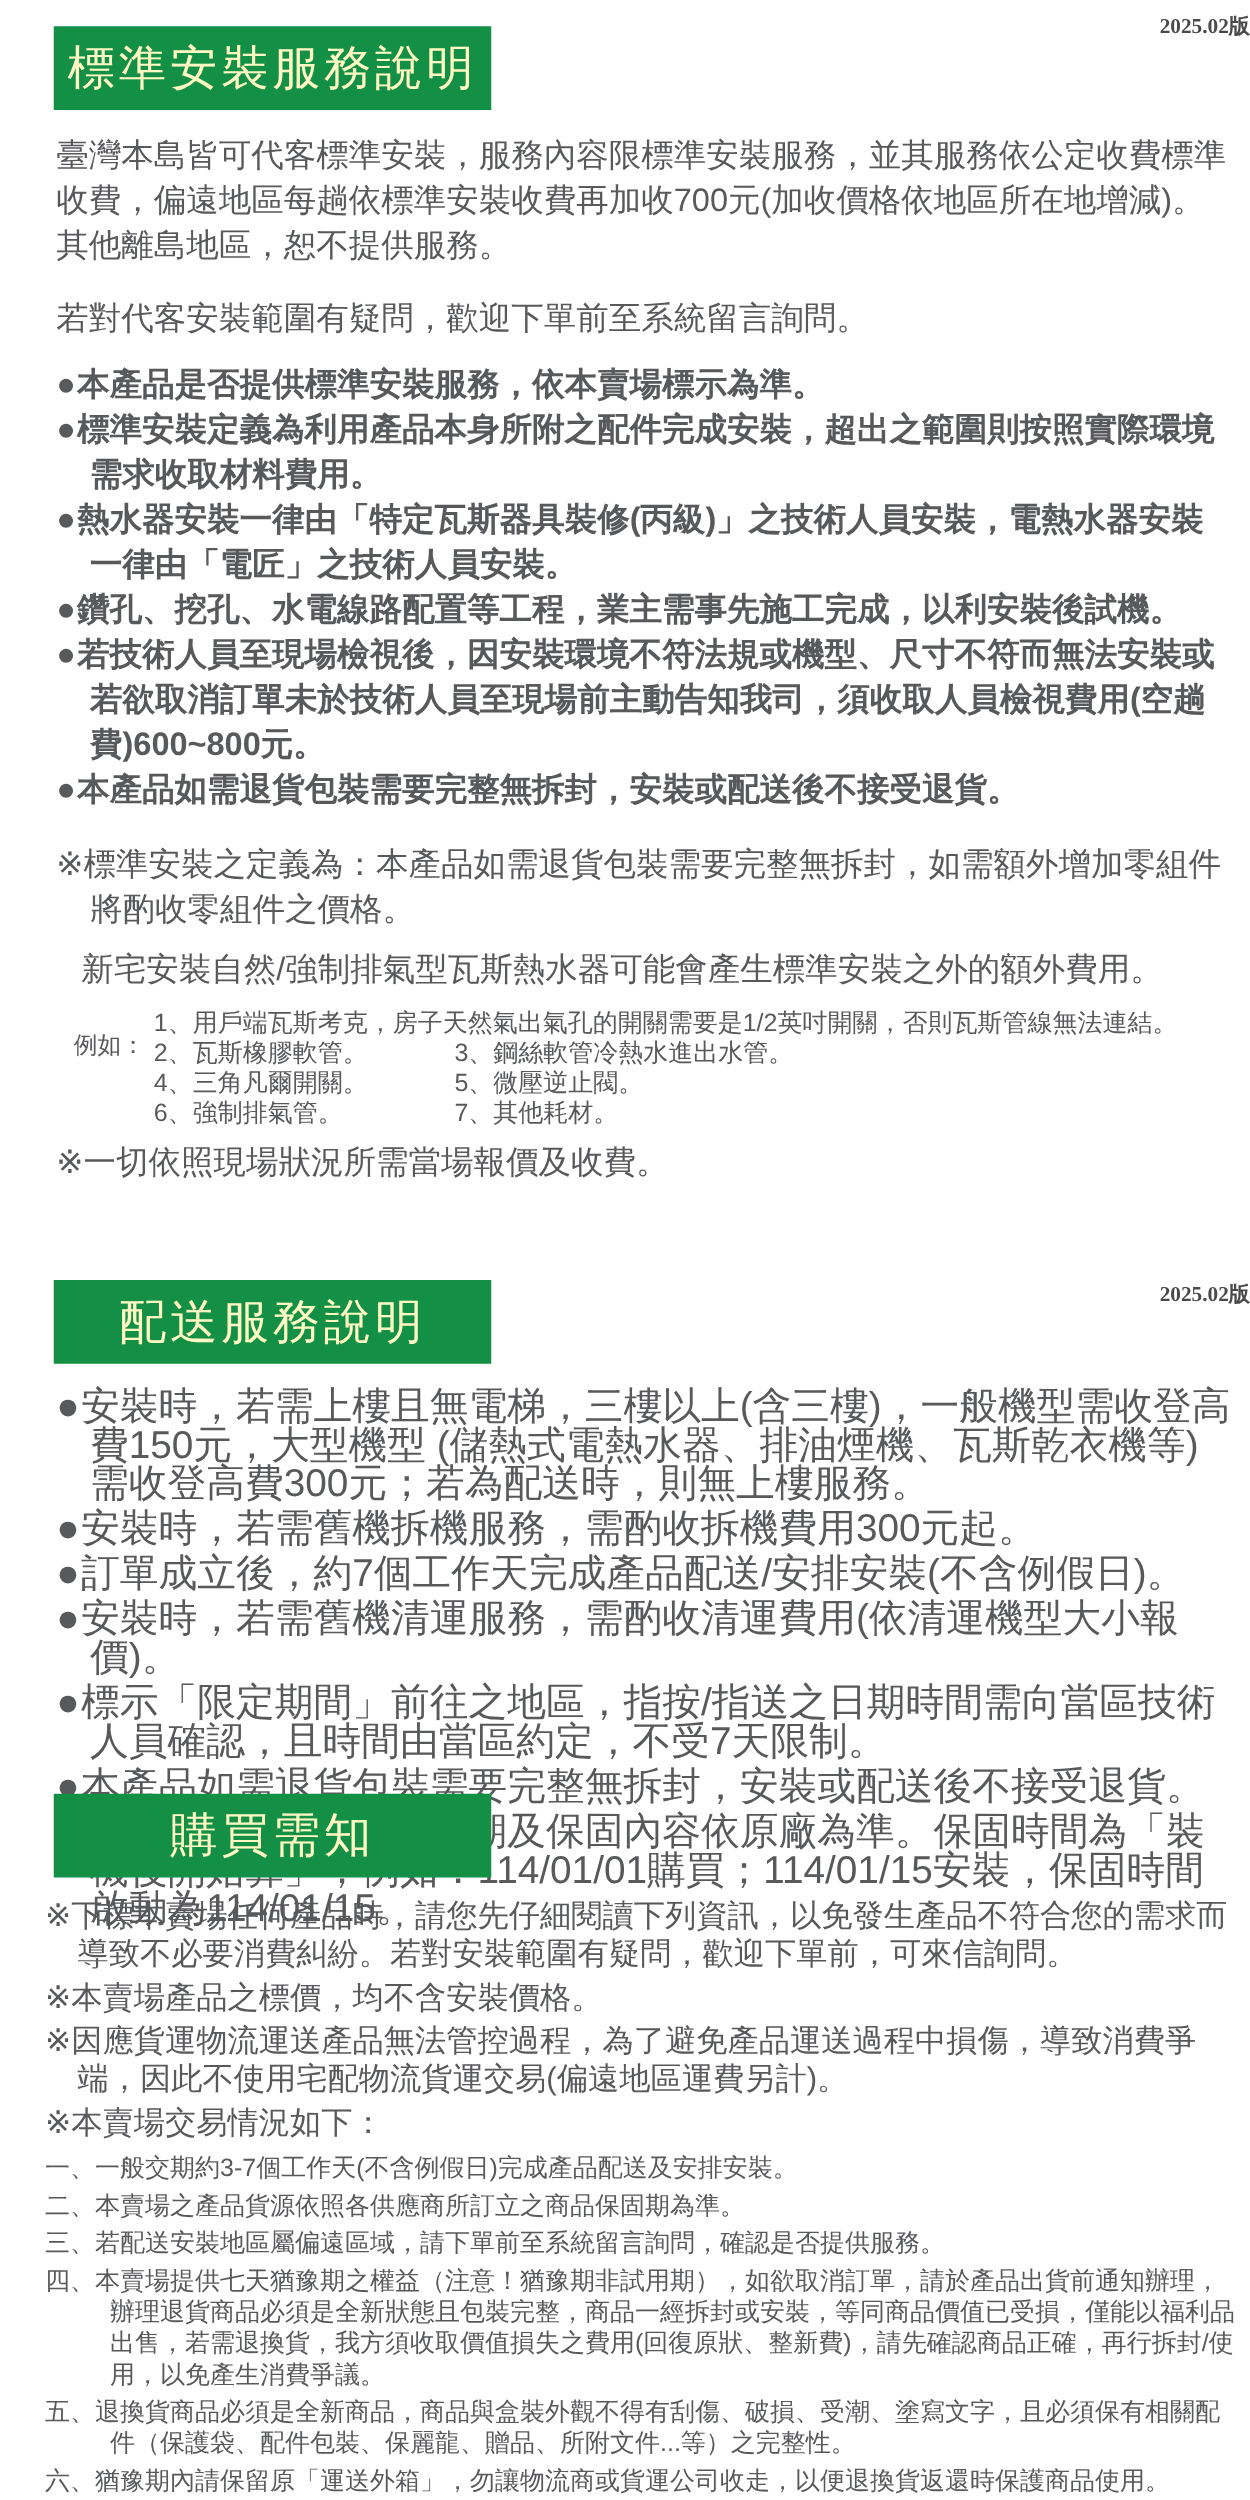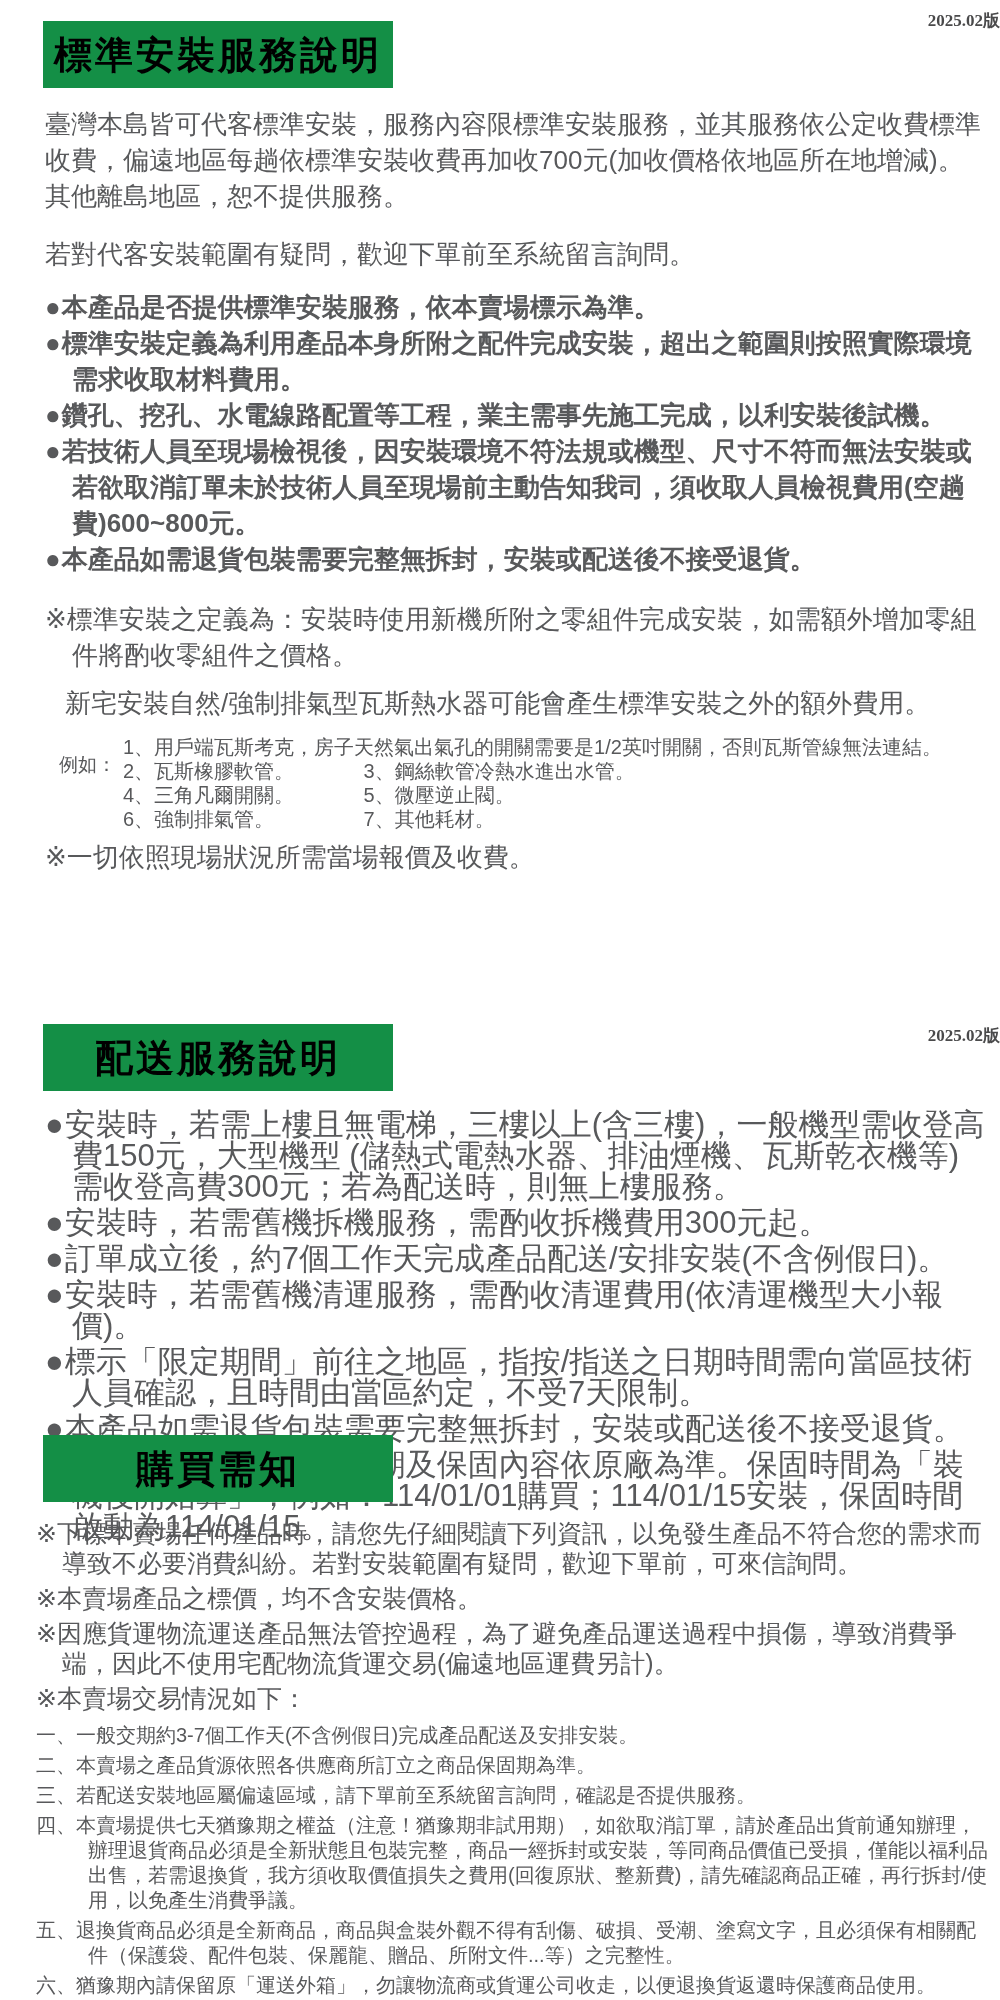--- a/index.html
+++ b/index.html
@@ -18,21 +18,21 @@
   .sec1{top:0;}
   .sec2{top:1003px;}
   .sec3{top:1414px;}
   .sec-head{position:relative;}
   .title-box{
     margin-left:43px;margin-top:21px;width:350px;height:67px;
     background:var(--accent-green);
     display:flex;align-items:center;justify-content:center;
   }
   .title-box .t{
-    color:#000000;font-size:38px;font-weight:bold;letter-spacing:3px;line-height:1;
+    color:#fef9c3;font-size:38px;font-weight:normal;letter-spacing:3px;line-height:1;
   }
   .version{
     position:absolute;right:0;font-size:17px;font-weight:bold;
     font-family:"Liberation Serif","DejaVu Serif",serif;color:var(--version-gray);
   }
   .sec1 .version{top:-12px;}
   .sec2 .version{top:0px;}
   .content1{padding:18px 12px 0 45px;font-size:26px;line-height:36px;}
   .content1 p{margin:0;}
   .p-note{margin-top:22px !important;}
@@ -80,25 +80,26 @@
       </div>
       <div class="version">2025.02版</div>
     </div>
     <div class="content1">
       <p>臺灣本島皆可代客標準安裝，服務內容限標準安裝服務，並其服務依公定收費標準收費，偏遠地區每趟依標準安裝收費再加收700元(加收價格依地區所在地增減)。</p>
       <p>其他離島地區，恕不提供服務。</p>
       <p class="p-note">若對代客安裝範圍有疑問，歡迎下單前至系統留言詢問。</p>
       <div class="bullets1">
         <p class="b">本產品是否提供標準安裝服務，依本賣場標示為準。</p>
         <p class="b">標準安裝定義為利用產品本身所附之配件完成安裝，超出之範圍則按照實際環境需求收取材料費用。</p>
+        <p class="b">熱水器安裝一律由「特定瓦斯器具裝修(丙級)」之技術人員安裝，電熱水器安裝一律由「電匠」之技術人員安裝。</p>
         <p class="b">鑽孔、挖孔、水電線路配置等工程，業主需事先施工完成，以利安裝後試機。</p>
         <p class="b">若技術人員至現場檢視後，因安裝環境不符法規或機型、尺寸不符而無法安裝或若欲取消訂單未於技術人員至現場前主動告知我司，須收取人員檢視費用(空趟費)600~800元。</p>
         <p class="b">本產品如需退貨包裝需要完整無拆封，安裝或配送後不接受退貨。</p>
       </div>
-      <p class="note def-note">※標準安裝之定義為：安裝時使用新機所附之零組件完成安裝，如需額外增加零組件將酌收零組件之價格。</p>
+      <p class="note def-note">※標準安裝之定義為：本產品如需退貨包裝需要完整無拆封，如需額外增加零組件將酌收零組件之價格。</p>
       <p class="house-note">新宅安裝自然/強制排氣型瓦斯熱水器可能會產生標準安裝之外的額外費用。</p>
       <div class="examples">
         <span class="ex-label">例如：</span>
         <p class="ex-row">1、用戶端瓦斯考克，房子天然氣出氣孔的開關需要是1/2英吋開關，否則瓦斯管線無法連結。</p>
         <p class="ex-row">
           <span class="ex-col1">2、瓦斯橡膠軟管。</span>
           <span>3、鋼絲軟管冷熱水進出水管。</span>
         </p>
         <p class="ex-row">
           <span class="ex-col1">4、三角凡爾開關。</span>

